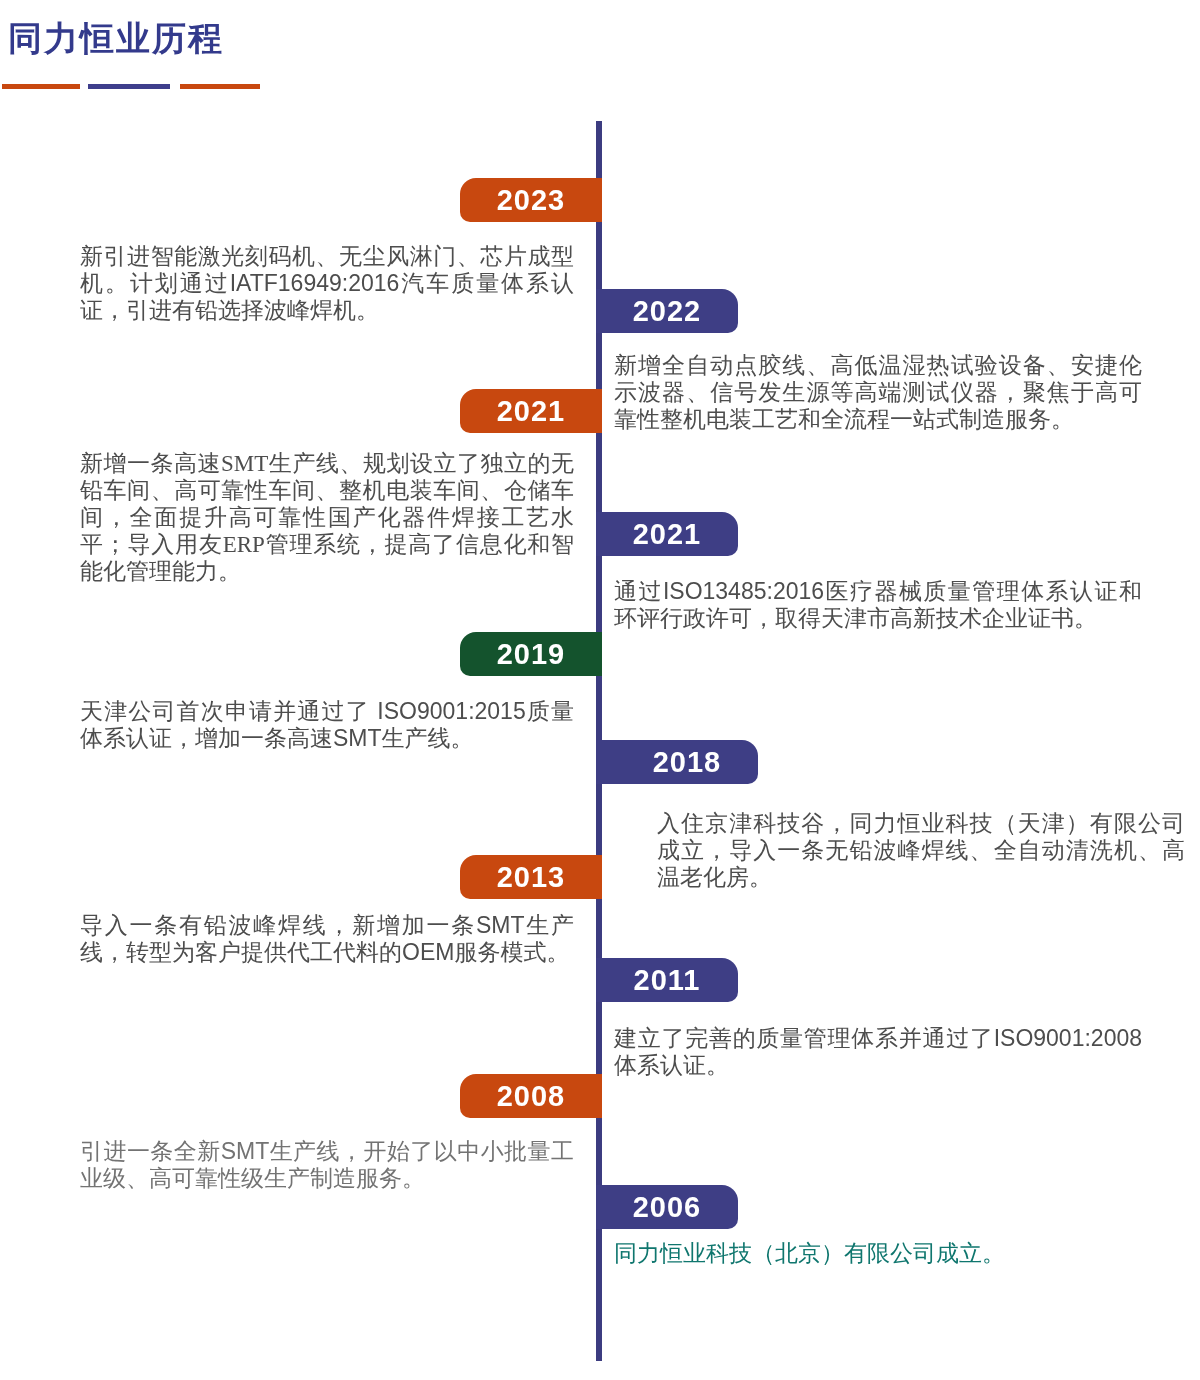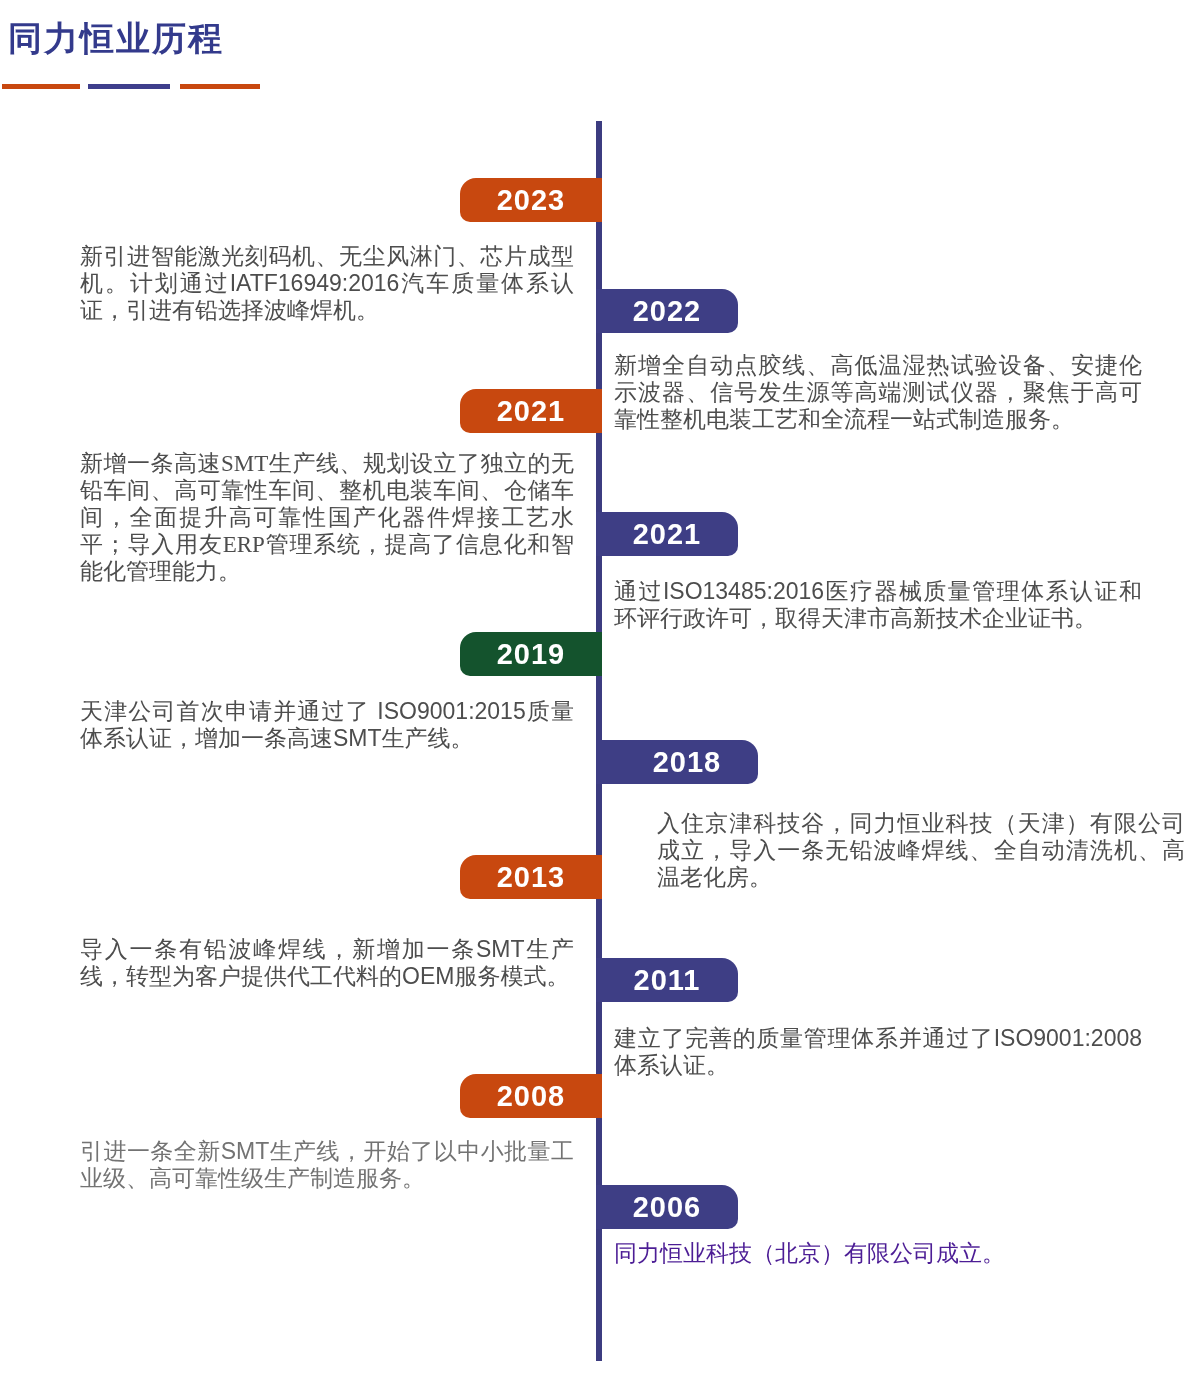--- a/index.html
+++ b/index.html
@@ -70,28 +70,28 @@
     </div>
     <div class="year-label left" style="top: 632px; background: #14532d;">2019</div>
     <div class="milestone-text left" style="top: 698px; color: rgb(77, 77, 77);">
       <div>天津公司首次申请并通过了 ISO9001:2015质量体系认证，增加一条高速SMT生产线。</div>
     </div>
     <div class="year-label right" style="top: 740px; background: rgb(62, 62, 133); padding-left: 20px;">2018</div>
     <div class="milestone-text right" style="top: 810px; color: rgb(77, 77, 77); margin-left: 43px;">
       <div>入住京津科技谷，同力恒业科技（天津）有限公司成立，导入一条无铅波峰焊线、全自动清洗机、高温老化房。</div>
     </div>
     <div class="year-label left" style="top: 855px; background: rgb(200, 72, 15);">2013</div>
-    <div class="milestone-text left" style="top: 936px; color: rgb(77, 77, 77);">
+    <div class="milestone-text left" style="top: 912px; color: rgb(77, 77, 77);">
       <div>导入一条有铅波峰焊线，新增加一条SMT生产线，转型为客户提供代工代料的OEM服务模式。</div>
     </div>
     <div class="year-label right" style="top: 958px; background: rgb(62, 62, 133);">2011</div>
     <div class="milestone-text right" style="top: 1025px; color: rgb(77, 77, 77);">
       <div>建立了完善的质量管理体系并通过了ISO9001:2008体系认证。</div>
     </div>
     <div class="year-label left" style="top: 1074px; background: rgb(200, 72, 15);">2008</div>
     <div class="milestone-text left" style="top: 1138px; color: #737373;">
       <div>引进一条全新SMT生产线，开始了以中小批量工业级、高可靠性级生产制造服务。</div>
     </div>
     <div class="year-label right" style="top: 1185px; background: rgb(62, 62, 133);">2006</div>
-    <div class="milestone-text right" style="top: 1240px; color: #4c1d95;">
+    <div class="milestone-text right" style="top: 1240px; color: #0f766e;">
       <div>同力恒业科技（北京）有限公司成立。</div>
     </div>
   </div>
 
 </body></html>

